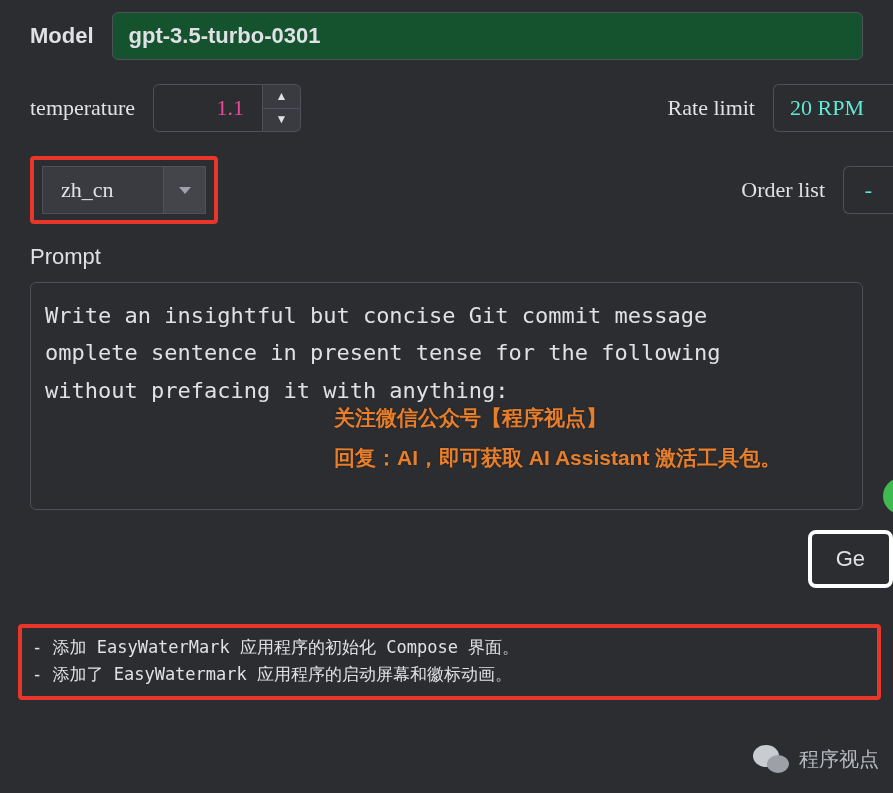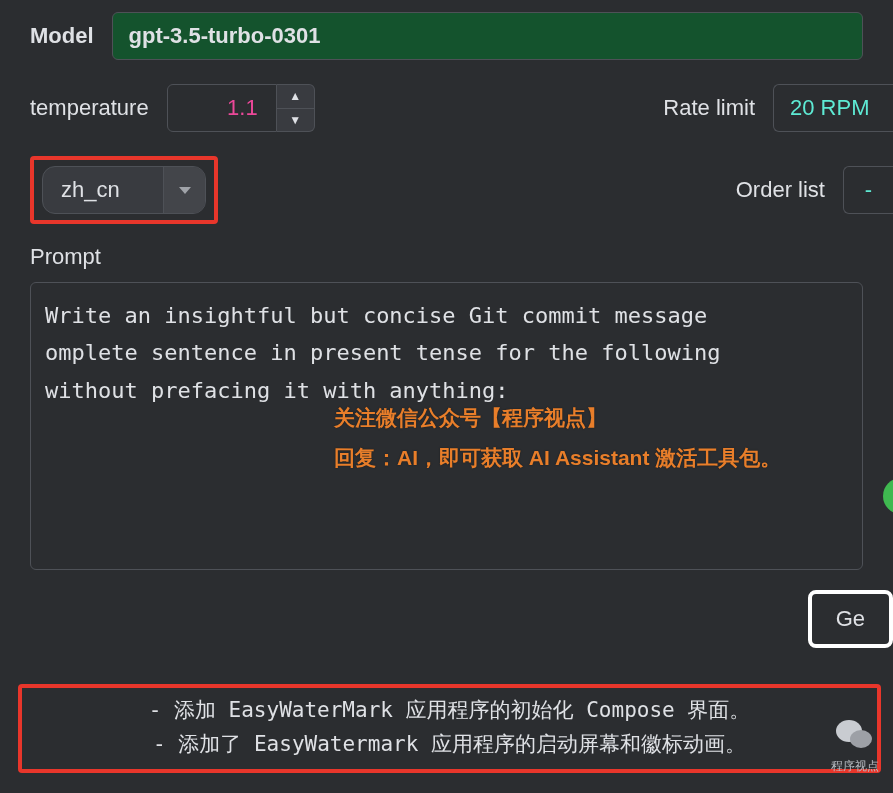--- a/index.html
+++ b/index.html
@@ -22,20 +22,21 @@
       align-items: center;
       padding: 12px 30px;
       gap: 18px;
       font-weight: bold;
     }
     .form-row-split {
       display: flex;
       justify-content: space-between;
       align-items: center;
       padding: 12px 0 12px 30px;
+      font-family: Liberation Serif, serif;
     }
     .field-group {
       display: flex;
       align-items: center;
       gap: 18px;
     }
     .label {
       color: #dfe1e5;
       font-size: 22px;
       white-space: nowrap;
@@ -82,21 +83,21 @@
       font-size: 12px;
     }
     .stepper-btn:first-child {
       border-bottom: 1px solid #4e5157;
     }
     .select-wrap {
       display: flex;
       align-items: stretch;
       background: #393b40;
       border: 1px solid #4e5157;
-      border-radius: 13px;
+      border-radius: 0;
       overflow: hidden;
     }
     .select-value {
       padding: 10px 18px;
       color: #dfe1e5;
       font-size: 22px;
       min-width: 120px;
     }
     .select-arrow {
       width: 42px;
@@ -128,21 +129,21 @@
     .textarea {
       margin-top: 12px;
       background: #2b2d30;
       border: 1px solid #4e5157;
       border-radius: 6px;
       padding: 14px 14px;
       font-family: "Menlo", "Consolas", monospace;
       font-size: 22px;
       line-height: 1.7;
       color: #dfe1e5;
-      height: 288px;
+      height: 228px;
       overflow: hidden;
       white-space: pre;
       position: relative;
     }
     .overlay-text {
       position: absolute;
       color: #e87e2a;
       font-weight: bold;
       font-size: 21px;
       line-height: 1.9;
@@ -163,35 +164,33 @@
       font-size: 22px;
       padding: 12px 24px;
       cursor: pointer;
     }
     .output-box {
       margin: 16px 12px 0 18px;
       border: 4px solid #e8362b;
       border-radius: 4px;
       padding: 6px 10px 8px 10px;
       font-family: "Menlo", "Consolas", monospace;
-      font-size: 21px;
+      font-size: 17px;
       line-height: 1.6;
       color: #dfe1e5;
-      text-align: center;
     }
     .wechat-badge {
       position: absolute;
       right: 14px;
       bottom: 18px;
       display: flex;
       align-items: center;
       gap: 8px;
       color: #b7bbc1;
-      font-size: 12px;
-      flex-direction: column;
+      font-size: 20px;
     }
     .wechat-icon {
       width: 38px;
       height: 32px;
       position: relative;
     }
     .bubble1 {
       position: absolute;
       width: 26px;
       height: 22px;

